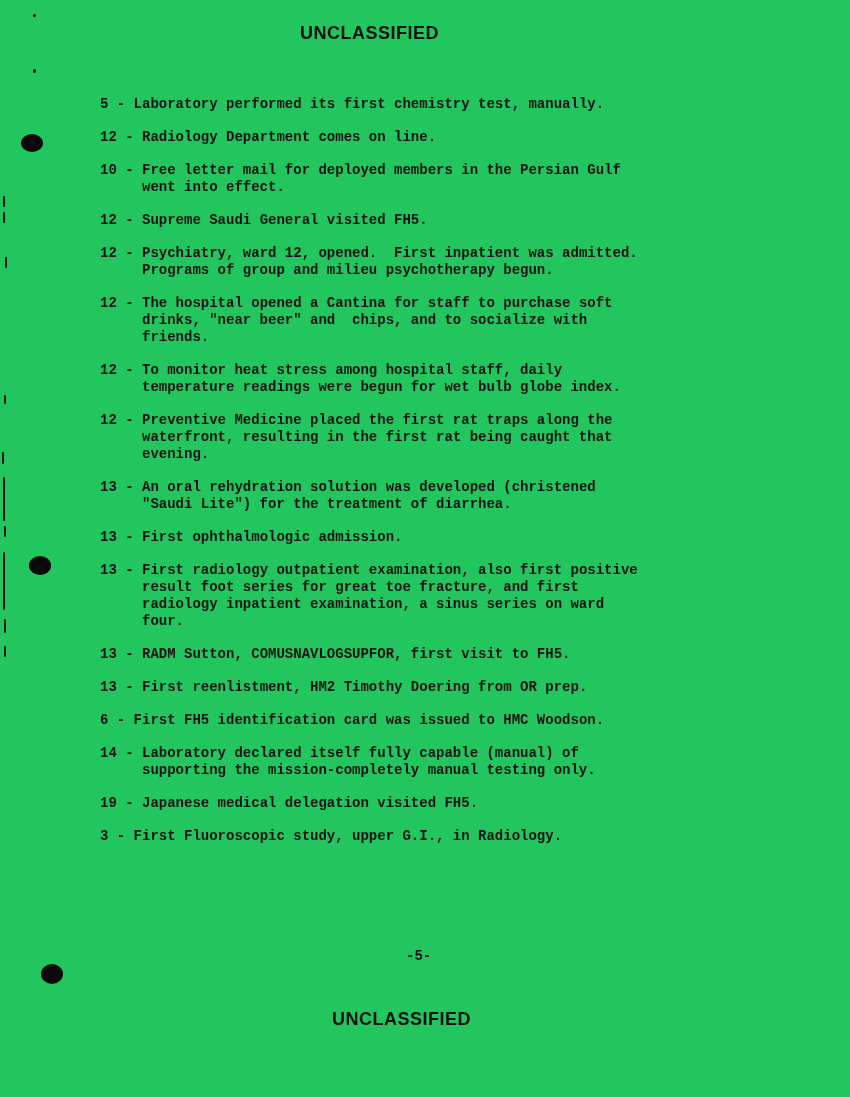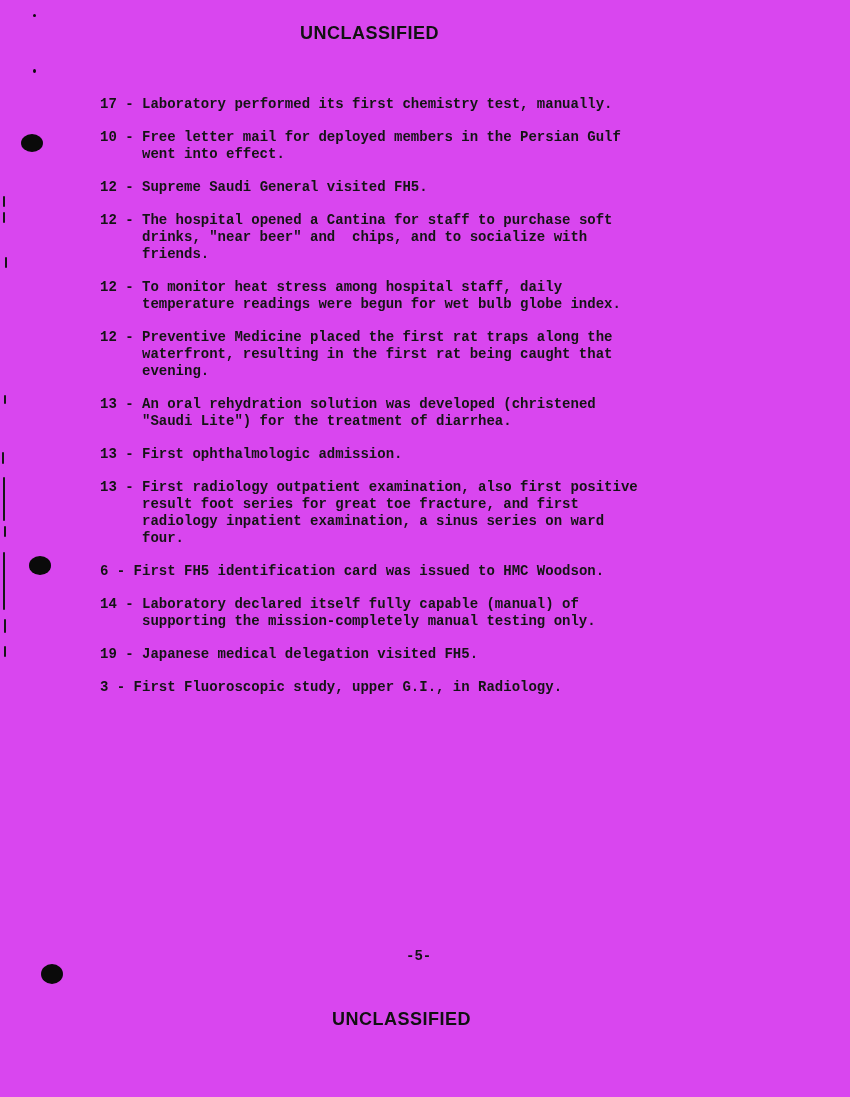--- a/index.html
+++ b/index.html
@@ -4,21 +4,21 @@
 <style>
   html, body {
     margin: 0;
     padding: 0;
     background: #e8e8e8;
   }
   .page {
     position: relative;
     width: 850px;
     height: 1097px;
-    background: #d946ef;
+    background: #22c55e;
     overflow: hidden;
     font-family: "Liberation Mono", "DejaVu Sans Mono", monospace;
     color: #141414;
   }
   .classification {
     position: absolute;
     font-family: "Liberation Sans", "DejaVu Sans", sans-serif;
     font-weight: bold;
     font-size: 18px;
     letter-spacing: 0.5px;
@@ -62,39 +62,44 @@
   }
 </style>
 </head>
 <body>
 
 <div class="page">
 
   <div class="classification top">UNCLASSIFIED</div>
 
   <div class="content" id="entries">
-      <div class="entry">17 - Laboratory performed its first chemistry test, manually.</div>
+      <div class="entry">5 - Laboratory performed its first chemistry test, manually.</div>
+      <div class="entry">12 - Radiology Department comes on line.</div>
       <div class="entry">10 - Free letter mail for deployed members in the Persian Gulf
 went into effect.</div>
       <div class="entry">12 - Supreme Saudi General visited FH5.</div>
+      <div class="entry">12 - Psychiatry, ward 12, opened.  First inpatient was admitted.
+Programs of group and milieu psychotherapy begun.</div>
       <div class="entry">12 - The hospital opened a Cantina for staff to purchase soft
 drinks, "near beer" and  chips, and to socialize with
 friends.</div>
       <div class="entry">12 - To monitor heat stress among hospital staff, daily
 temperature readings were begun for wet bulb globe index.</div>
       <div class="entry">12 - Preventive Medicine placed the first rat traps along the
 waterfront, resulting in the first rat being caught that
 evening.</div>
       <div class="entry">13 - An oral rehydration solution was developed (christened
 "Saudi Lite") for the treatment of diarrhea.</div>
       <div class="entry">13 - First ophthalmologic admission.</div>
       <div class="entry">13 - First radiology outpatient examination, also first positive
 result foot series for great toe fracture, and first
 radiology inpatient examination, a sinus series on ward
 four.</div>
+      <div class="entry">13 - RADM Sutton, COMUSNAVLOGSUPFOR, first visit to FH5.</div>
+      <div class="entry">13 - First reenlistment, HM2 Timothy Doering from OR prep.</div>
       <div class="entry">6 - First FH5 identification card was issued to HMC Woodson.</div>
       <div class="entry">14 - Laboratory declared itself fully capable (manual) of
 supporting the mission-completely manual testing only.</div>
       <div class="entry">19 - Japanese medical delegation visited FH5.</div>
       <div class="entry">3 - First Fluoroscopic study, upper G.I., in Radiology.</div>
     </div>
 
   <div class="page-number">-5-</div>
 
   <div class="classification bottom">UNCLASSIFIED</div>

